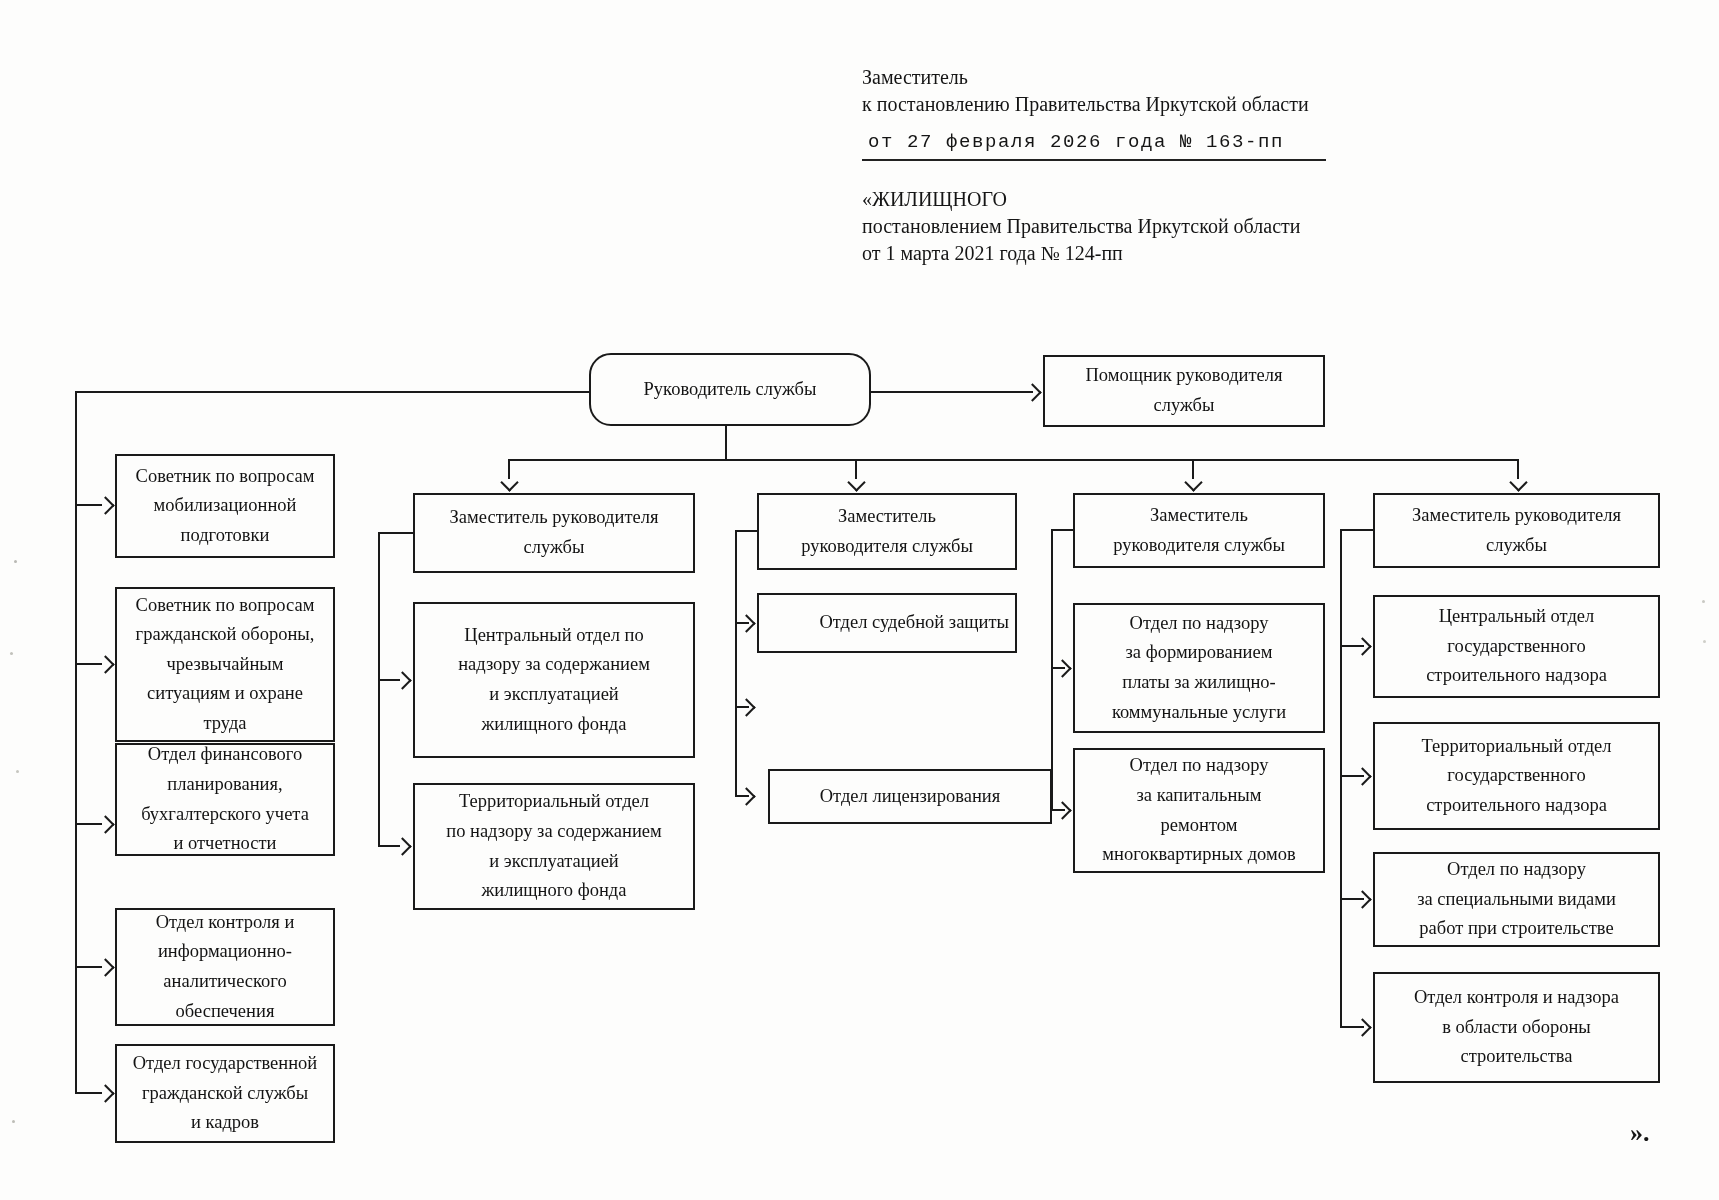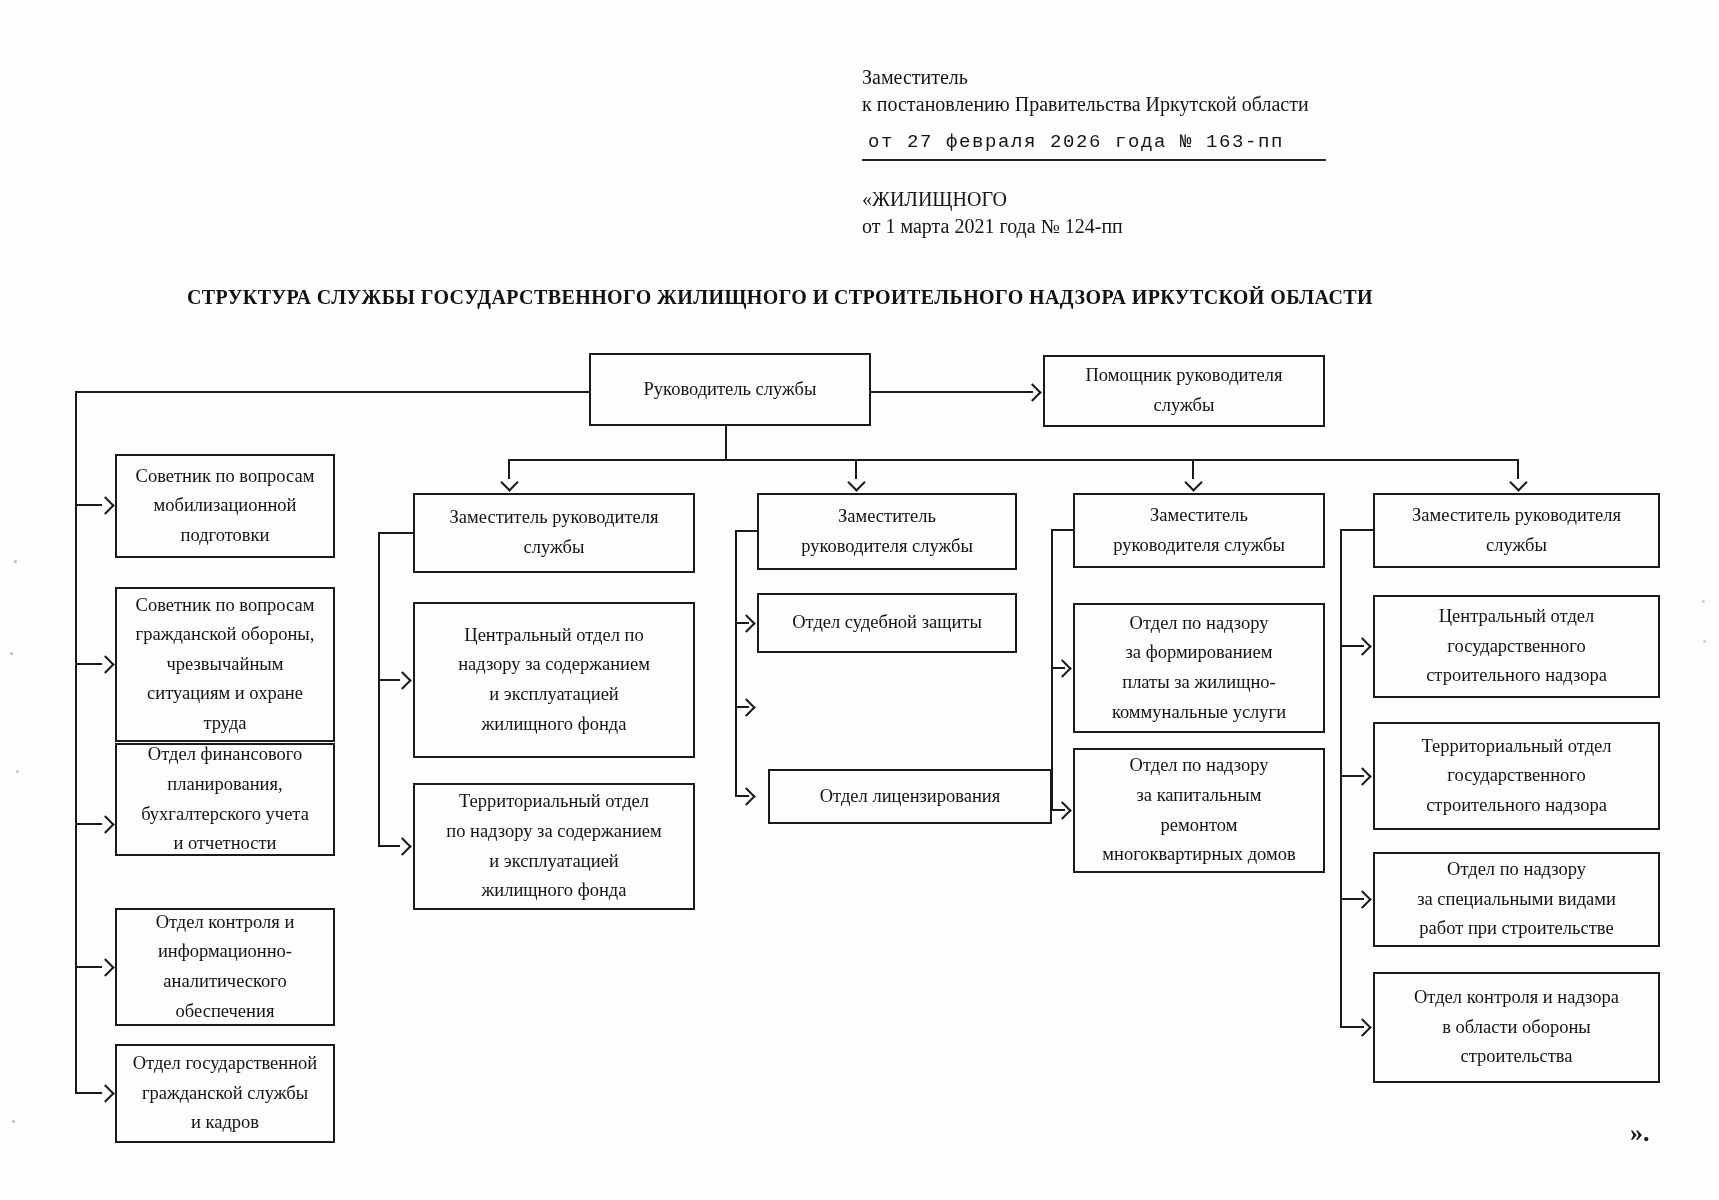--- a/index.html
+++ b/index.html
@@ -57,25 +57,25 @@
 <body>
 
 <div class="page">
 
   <div class="hdr">
     <div>Заместитель</div>
     <div>к постановлению Правительства Иркутской области</div>
     <div><span class="typed">от 27 февраля 2026 года № 163-пп</span></div>
     <div class="approval">
       <div>«ЖИЛИЩНОГО</div>
+      <div>постановлением Правительства Иркутской области</div>
       <div>от 1 марта 2021 года № 124-пп</div>
     </div>
   </div>
 
-  <div class="title">СТРУКТУРА СЛУЖБЫ ГОСУДАРСТВЕННОГО ЖИЛИЩНОГО И СТРОИТЕЛЬНОГО НАДЗОРА ИРКУТСКОЙ ОБЛАСТИ</div>
 
   <div class="hl" style="left:75px;top:391px;width:516px;"></div>
   <div class="vl" style="left:75px;top:391px;height:703px;"></div>
   <div class="hl" style="left:871px;top:391px;width:162px;"></div>
   <div class="chev r" style="left:1026px;top:386px;"></div>
 
   <div class="vl" style="left:725px;top:426px;height:35px;"></div>
   <div class="hl" style="left:508px;top:459px;width:1011px;"></div>
 
   <div class="vl" style="left:508px;top:461px;height:18px;"></div>
@@ -125,21 +125,21 @@
   <div class="vl" style="left:1340px;top:529px;height:499px;"></div>
   <div class="hl" style="left:1342px;top:645px;width:22px;"></div>
   <div class="chev r" style="left:1356px;top:640px;"></div>
   <div class="hl" style="left:1342px;top:775px;width:22px;"></div>
   <div class="chev r" style="left:1356px;top:770px;"></div>
   <div class="hl" style="left:1342px;top:898px;width:22px;"></div>
   <div class="chev r" style="left:1356px;top:893px;"></div>
   <div class="hl" style="left:1342px;top:1026px;width:22px;"></div>
   <div class="chev r" style="left:1356px;top:1021px;"></div>
 
-  <div class="obox" style="left:589px;top:353px;width:282px;height:73px;">
+  <div class="obox" style="left:589px;top:353px;width:282px;height:73px;border-radius:22px;">
     <span class="t">Руководитель службы</span>
   </div>
   <div class="obox" style="left:1043px;top:355px;width:282px;height:72px;">
     <span class="t">Помощник руководителя
 службы</span>
   </div>
 
   <div class="obox" style="left:115px;top:454px;width:220px;height:104px;">
     <span class="t">Советник по вопросам
 мобилизационной
@@ -184,21 +184,21 @@
     <span class="t">Территориальный отдел
 по надзору за содержанием
 и эксплуатацией
 жилищного фонда</span>
   </div>
 
   <div class="obox" style="left:757px;top:493px;width:260px;height:77px;">
     <span class="t">Заместитель
 руководителя службы</span>
   </div>
-  <div class="obox" style="left:757px;top:593px;width:260px;height:60px;">
+  <div class="obox" style="left:757px;top:593px;width:260px;height:60px;justify-content:flex-end;">
     <span class="t">Отдел судебной защиты</span>
   </div>
   <div class="obox" style="left:768px;top:769px;width:284px;height:55px;">
     <span class="t">Отдел лицензирования</span>
   </div>
 
   <div class="obox" style="left:1073px;top:493px;width:252px;height:75px;">
     <span class="t">Заместитель
 руководителя службы</span>
   </div>

